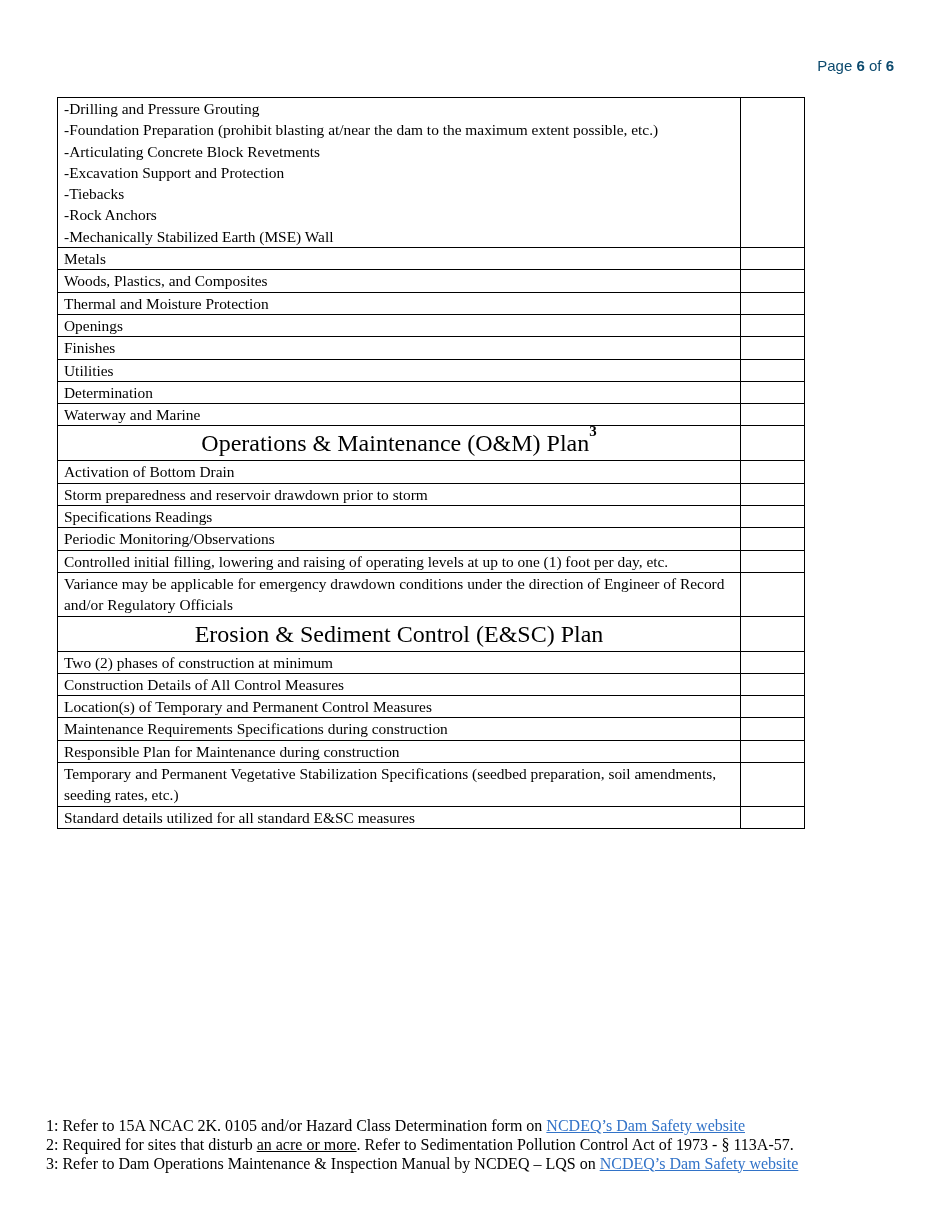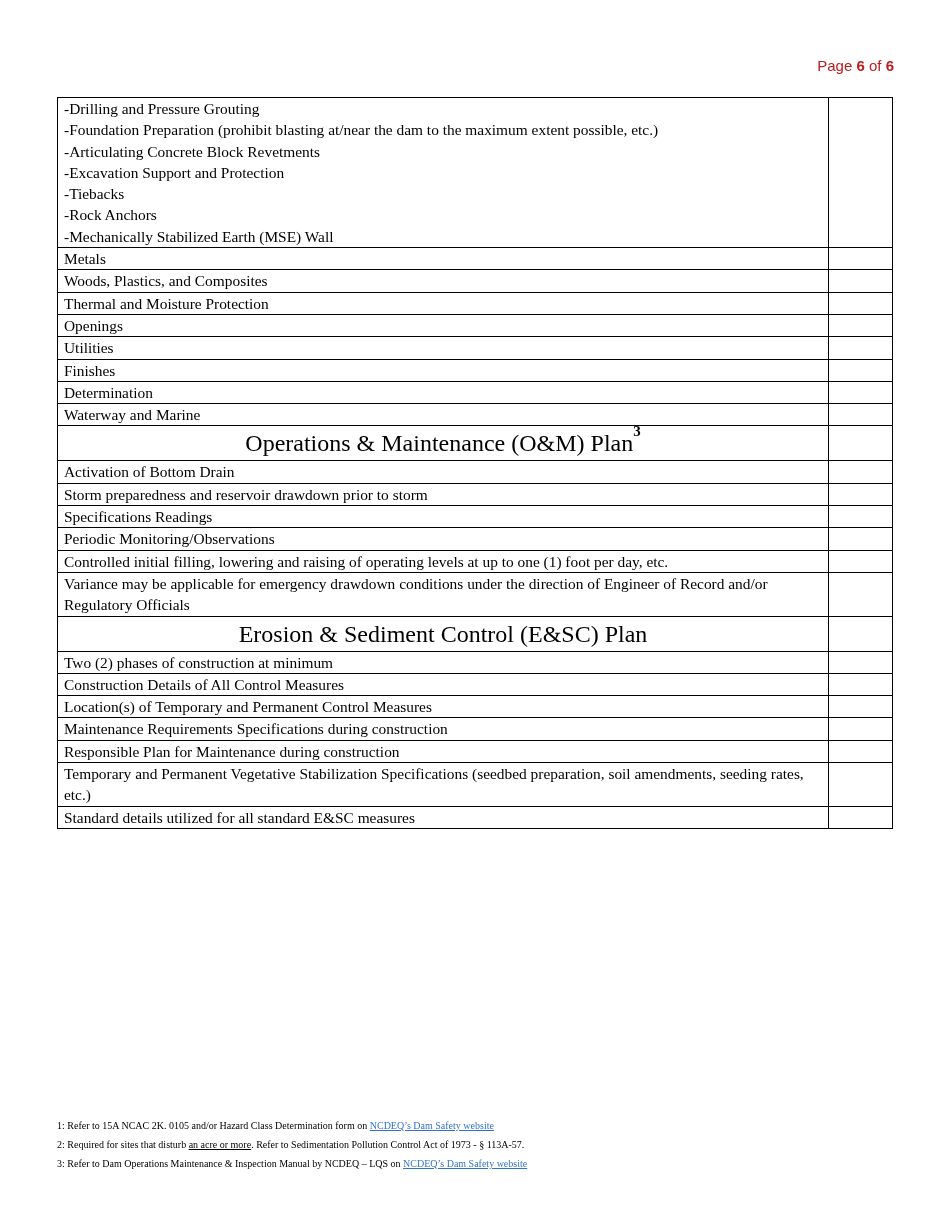--- a/index.html
+++ b/index.html
@@ -2,42 +2,42 @@
 <html><head>
 <meta charset="utf-8">
 <style>
   html,body{margin:0;padding:0;background:#fff;}
   .page{
     position:relative;width:950px;height:1230px;background:#ffffff;
     font-family:"Liberation Serif", serif;color:#000;overflow:hidden;
   }
   .page-number{
     position:absolute;top:57px;right:56px;
-    font-family:"Liberation Sans", sans-serif;font-size:15px;color:#b91c1c;margin-left:8px;
+    font-family:"Liberation Sans", sans-serif;font-size:15px;color:#0c4a6e;margin-left:8px;
   }
   .page-number .num{font-weight:700;}
   table.checklist{
-    position:absolute;left:57px;top:97px;width:836px;
+    position:absolute;left:57px;top:97px;width:748px;
     border-collapse:collapse;table-layout:fixed;
   }
   table.checklist td{border:1px solid #000;vertical-align:top;}
   td.item-cell{
     font-size:15.4px;line-height:21.3px;padding:0 6px;
     white-space:pre-line;word-wrap:break-word;
   }
   td.section-cell{
     text-align:center;font-size:24px;line-height:34px;padding:0 6px;
   }
   td.section-cell sup{
     font-weight:700;font-size:15px;position:relative;top:-0.45em;line-height:0;
   }
   td.check-cell{width:61px;}
   .footnotes{
-    position:absolute;left:57px;top:1117px;width:840px;
-    font-size:10px;line-height:18.8px;color:#000;
+    position:absolute;left:46px;top:1117px;width:840px;
+    font-size:16px;line-height:18.8px;color:#000;
   }
   .footnote{white-space:nowrap;}
   .fn-underline{text-decoration:underline;font-family:Liberation Serif, serif;}
   .fn-link{text-decoration:underline;cursor:pointer;}
 </style>
 </head>
 <body>
 
 <div class="page">
 
@@ -67,25 +67,25 @@
         </tr>
         <tr>
           <td class="item-cell">Thermal and Moisture Protection</td>
           <td class="check-cell"></td>
         </tr>
         <tr>
           <td class="item-cell">Openings</td>
           <td class="check-cell"></td>
         </tr>
         <tr>
-          <td class="item-cell">Utilities</td>
+          <td class="item-cell">Finishes</td>
           <td class="check-cell"></td>
         </tr>
         <tr>
-          <td class="item-cell">Finishes</td>
+          <td class="item-cell">Utilities</td>
           <td class="check-cell"></td>
         </tr>
         <tr>
           <td class="item-cell">Determination</td>
           <td class="check-cell"></td>
         </tr>
         <tr>
           <td class="item-cell">Waterway and Marine</td>
           <td class="check-cell"></td>
         </tr>

